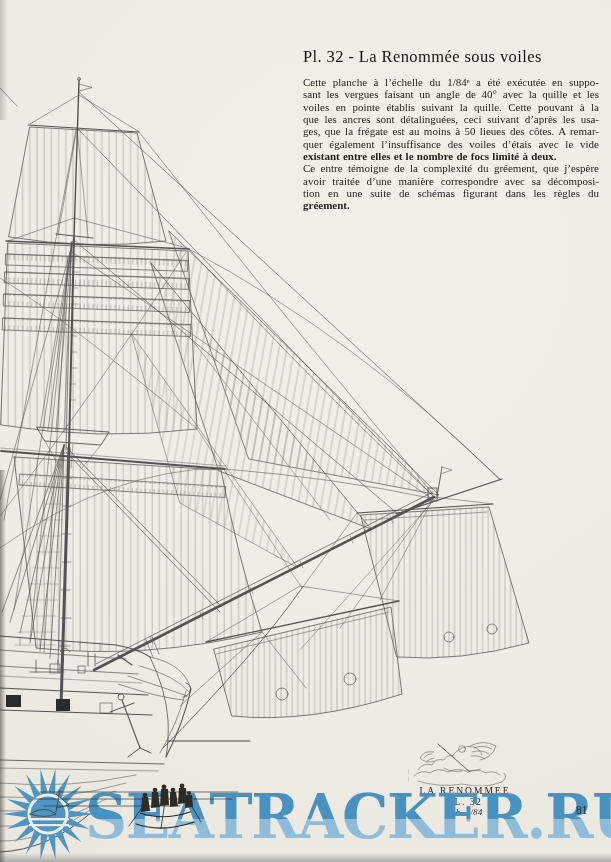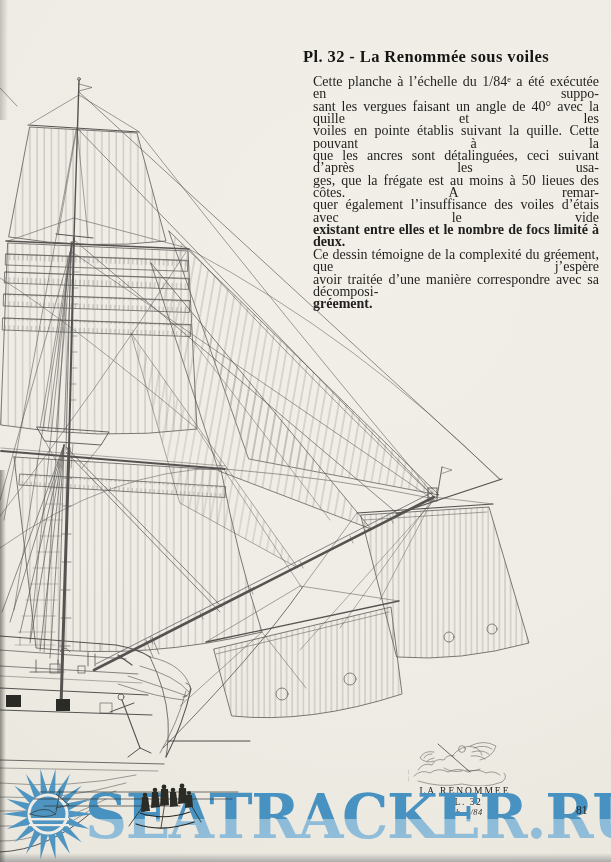--- a/index.html
+++ b/index.html
@@ -7,27 +7,26 @@
     width:611px;height:862px;position:relative;overflow:hidden;
     background:
       radial-gradient(ellipse 120% 90% at 60% 30%, #f2efe9 0%, #efece5 55%, #e8e5dc 100%);
     font-family:"Liberation Serif","DejaVu Serif",serif;
   }
   .drawing{position:absolute;left:0;top:0;z-index:10;}
   .textcol{
     position:absolute;left:303px;top:47px;width:296px;z-index:30;color:#1f1f1d;
   }
   .textcol h1{
-    font-size:16.5px;font-weight:bold;margin:0 0 9px 0;letter-spacing:.4px;color:#161614;
+    font-size:16.5px;font-weight:normal;margin:0 0 9px 0;letter-spacing:.4px;color:#161614;
     white-space:nowrap;
   }
   .ln{
-    font-size:14px;line-height:12.35px;text-align:justify;text-align-last:justify;
+    font-size:11px;line-height:12.35px;text-align:justify;text-align-last:justify;
     word-spacing:.5px;
-    margin-left:10px;
   }
   .ln.last{text-align-last:left;font-weight:bold;}
   .cartouche{position:absolute;left:400px;top:736px;width:130px;z-index:15;color:#1d1d1b;}
   .cartouche .engraving{display:block;margin-left:8px;}
   .cart-line{ text-align:center;line-height:10.5px;}
   .cart-ship{font-size:9.5px;letter-spacing:2px;}
   .cart-plate{font-size:9.5px;letter-spacing:1.5px;}
   .cart-scale{font-size:8.5px;font-style:italic;letter-spacing:.5px;color:#33332f;}
   .pagenum{
     position:absolute;left:576px;top:804px;font-size:11.5px;color:#22221f;z-index:60;
@@ -196,22 +195,23 @@
   <div>
     <div class="ln">Cette planche à l’échelle du 1/84ᵉ a été exécutée en suppo-</div>
     <div class="ln">sant les vergues faisant un angle de 40° avec la quille et les</div>
     <div class="ln">voiles en pointe établis suivant la quille. Cette pouvant à la</div>
     <div class="ln">que les ancres sont détalinguées, ceci suivant d’après les usa-</div>
     <div class="ln">ges, que la frégate est au moins à 50 lieues des côtes. A remar-</div>
     <div class="ln">quer également l’insuffisance des voiles d’étais avec le vide</div>
     <div class="ln last">existant entre elles et le nombre de focs limité à deux.</div>
   </div>
   <div>
-    <div class="ln">Ce dessin témoigne de la complexité du gréement, que j’espère</div>
+    <div class="ln">Ce entre témoigne de la complexité du gréement, que j’espère</div>
     <div class="ln">avoir traitée d’une manière correspondre avec sa décomposi-</div>
+    <div class="ln">tion en une suite de schémas figurant dans les règles du</div>
     <div class="ln last">gréement.</div>
   </div>
 </div>
 
 <div class="cartouche">
   <svg class="engraving" width="112" height="50" viewBox="0 0 112 50">
     <g stroke="#5a5852" stroke-width="0.55" fill="none" stroke-linecap="round">
       <path d="M30 8 L62 36" stroke-width="0.9"></path>
       <path d="M44 20 q10 -12 22 -9 q6 2 8 8"></path>
       <circle cx="54" cy="13" r="3.4"></circle>

